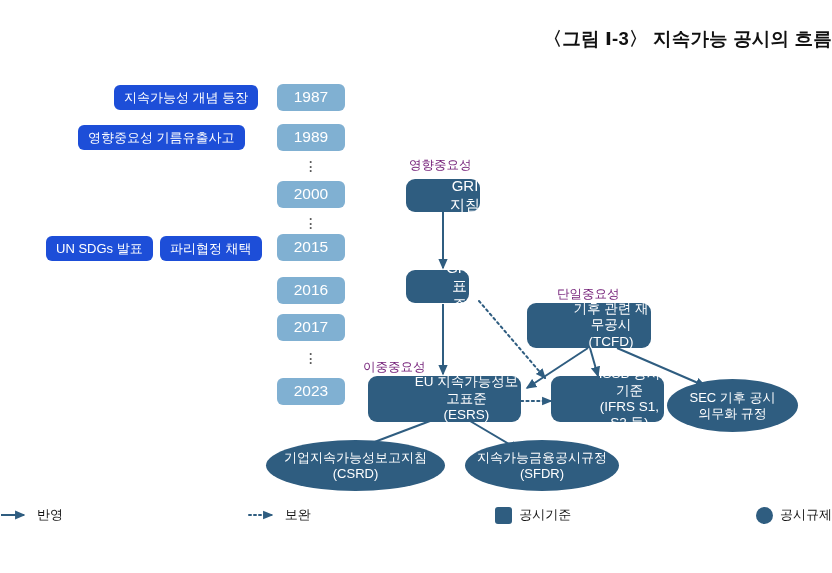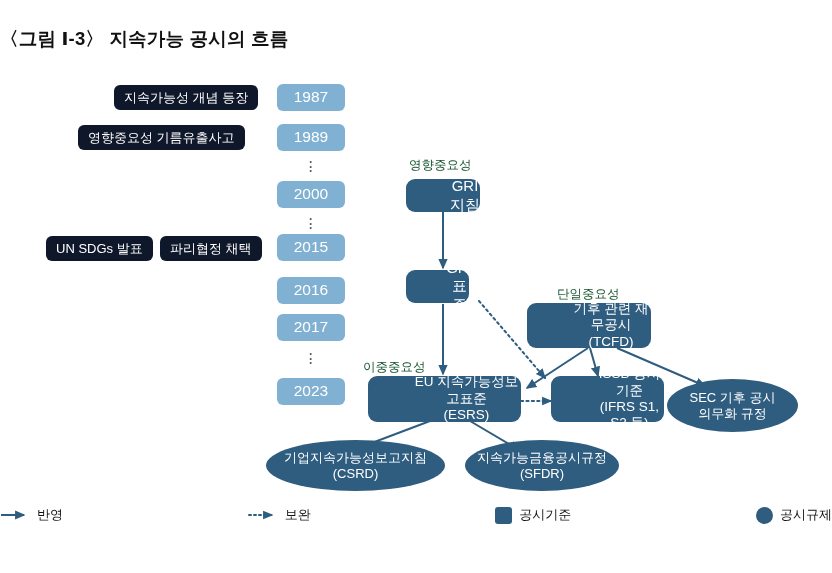--- a/index.html
+++ b/index.html
@@ -22,21 +22,21 @@
     width: 832px;
     height: 573px;
   }
 
   
   #figure-title {
     position: absolute;
     left: 0;
     top: 26px;
     width: 832px;
-    text-align: left;
+    text-align: right;
     font-size: 18.5px;
     font-weight: bold;
     letter-spacing: 0.2px;
     color: #111111;
     white-space: pre;
   }
 
   
   #connector-layer {
     position: absolute;
@@ -55,21 +55,21 @@
     align-items: center;
     justify-content: center;
     text-align: center;
     color: #ffffff;
     line-height: 1.22;
     white-space: pre-line;
   }
 
   
   .event-box {
-    background: #0f172a;
+    background: #1d4ed8;
     border-radius: 6px;
     font-size: 13px;
     height: 25px;
     padding: 0 10px;
   }
 
   
   .year-box {
     background: #80b0d2;
     border-radius: 6px;
@@ -105,21 +105,21 @@
   .regulation-ellipse {
     background: #2f5d80;
     border-radius: 50%;
     font-size: 13px;
   }
 
   
   .caption {
     position: absolute;
     font-size: 12.5px;
-    color: #14532d;
+    color: #701a75;
     white-space: nowrap;
   }
 
   
   #legend {
     position: absolute;
     left: 0;
     top: 506px;
     width: 832px;
     display: flex;

